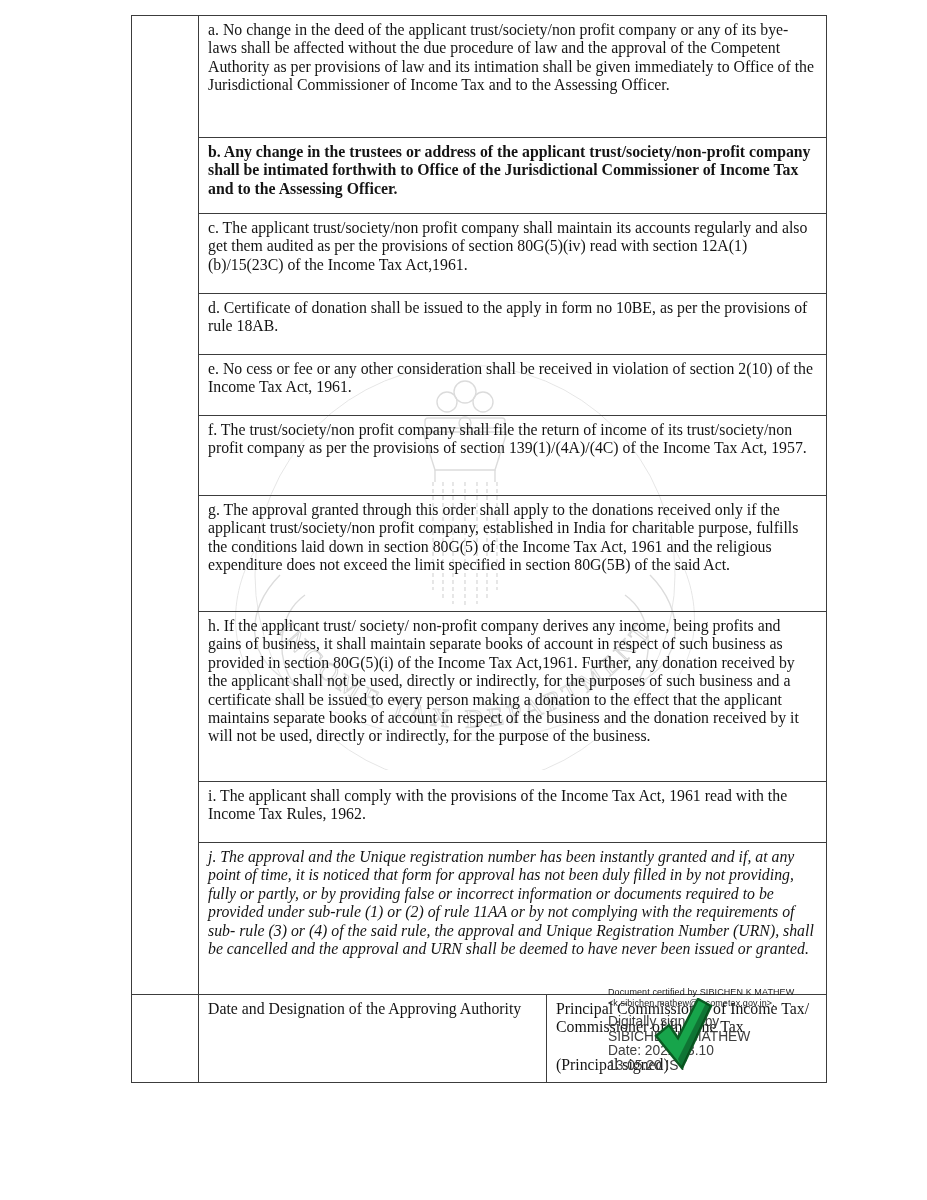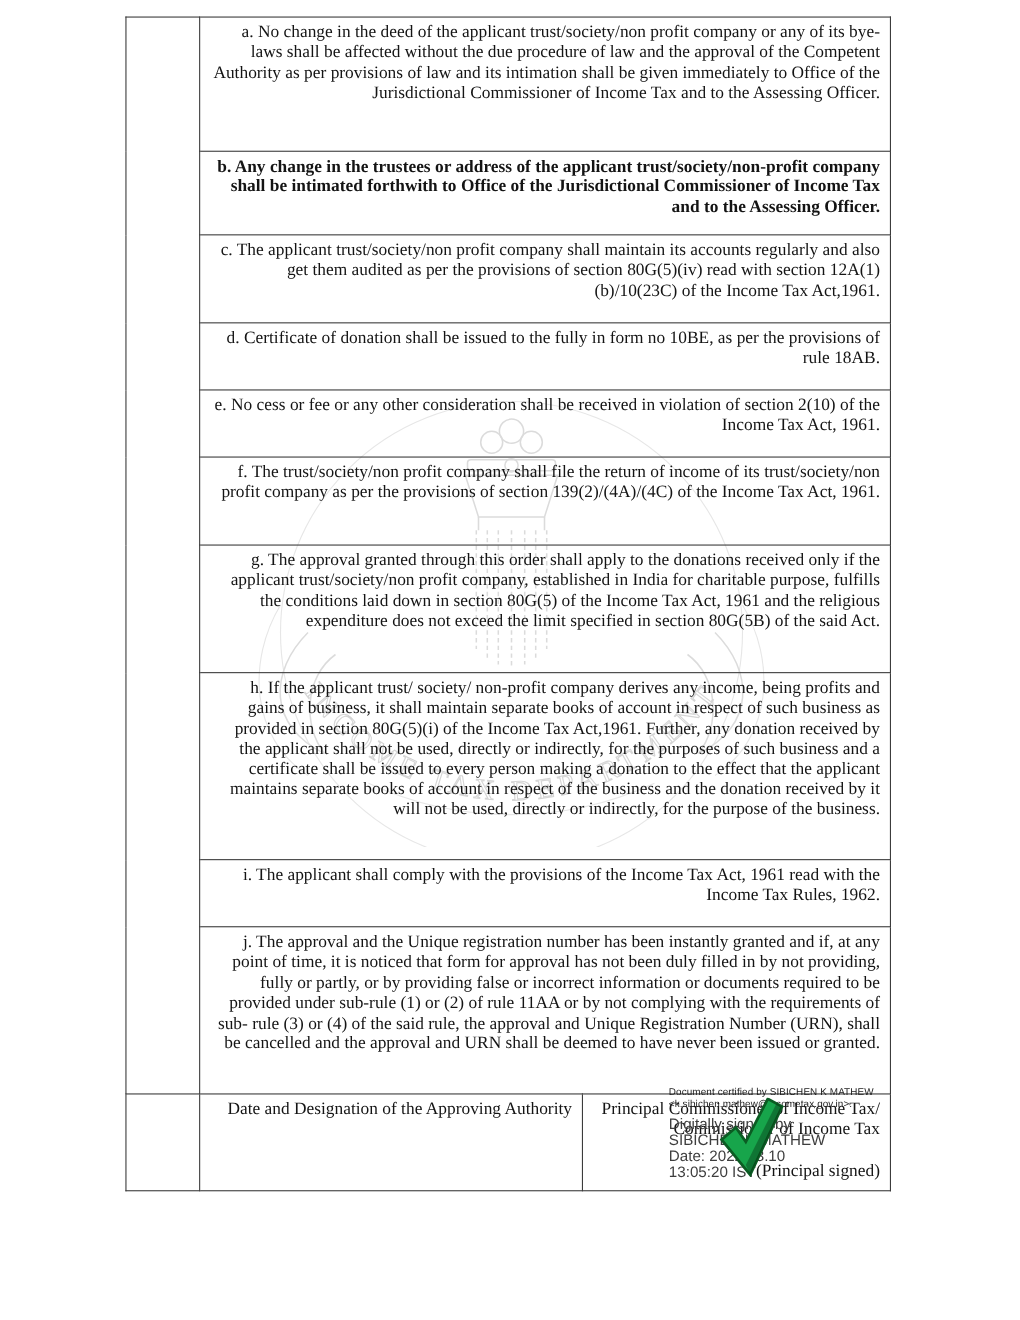--- a/index.html
+++ b/index.html
@@ -22,26 +22,25 @@
     opacity: 0.55;
   }
   .wm-stroke { fill: none; stroke: #bfbfbf; stroke-width: 1.4; }
   .wm-faint  { fill: none; stroke: #d2d2d2; stroke-width: 1; }
   .wm-text   { fill: none; stroke: #b3b3b3; stroke-width: 1;
                font-family: "Liberation Serif", serif;
                font-size: 26px; letter-spacing: 5px; }
 
   
   table.doc-table {
-    position: absolute; left: 114px; top: 15px;
+    position: absolute; left: 131px; top: 15px;
     z-index: 1;
     width: 695px;
     border-collapse: collapse;
     table-layout: fixed;
-    text-align: right;
   }
   .doc-table col.c1 { width: 67px; }
   .doc-table col.c2 { width: 348px; }
   .doc-table col.c3 { width: 280px; }
   .doc-table td {
     border: 1px solid #3c3c3c;
     vertical-align: top;
     padding: 5px 9px 6px 9px;
     font-size: 15.8px;
     line-height: 18.4px;
@@ -49,21 +48,21 @@
   .doc-table td.left { padding: 0; }
   tr.r-a td { height: 110px; }
   tr.r-b td { height: 64px; font-weight: bold; }
   tr.r-c td { height: 68px; }
   tr.r-d td { height: 49px; }
   tr.r-e td { height: 49px; }
   tr.r-f td { height: 68px; }
   tr.r-g td { height: 104px; margin-left: 48px; }
   tr.r-h td { height: 158px; }
   tr.r-i td { height: 49px; }
-  tr.r-j td { height: 140px; }
+  tr.r-j td { height: 140px; font-style: italic; }
   tr.r-last td { height: 76px; }
   .signed-note { margin-top: 19px; }
 
   
   .sigblock {
     position: absolute; left: 608px; top: 987px;
     width: 250px; z-index: 2;
     font-family: "Liberation Sans", sans-serif;
   }
   .cert {
@@ -131,30 +130,30 @@
       </colgroup>
     <tbody>
       <tr class="r-a">
         <td class="left" rowspan="10"></td>
         <td colspan="2">a. No change in the deed of the applicant trust/society/non profit company or any of its bye-laws shall be affected without the due procedure of law and the approval of the Competent Authority as per provisions of law and its intimation shall be given immediately to Office of the Jurisdictional Commissioner of Income Tax and to the Assessing Officer.</td>
       </tr>
       <tr class="r-b">
           <td colspan="2">b. Any change in the trustees or address of the applicant trust/society/non-profit company shall be intimated forthwith to Office of the Jurisdictional Commissioner of Income Tax and to the Assessing Officer.</td>
         </tr>
       <tr class="r-c">
-          <td colspan="2">c. The applicant trust/society/non profit company shall maintain its accounts regularly and also get them audited as per the provisions of section 80G(5)(iv) read with section 12A(1)(b)/10(23C) of the Income Tax Act,1961.</td>
+          <td colspan="2">c. The applicant trust/society/non profit company shall maintain its accounts regularly and also get them audited as per the provisions of section 80G(5)(iv) read with section 12A(1)(b)/15(23C) of the Income Tax Act,1961.</td>
         </tr>
       <tr class="r-d">
-          <td colspan="2">d. Certificate of donation shall be issued to the fully in form no 10BE, as per the provisions of rule 18AB.</td>
+          <td colspan="2">d. Certificate of donation shall be issued to the apply in form no 10BE, as per the provisions of rule 18AB.</td>
         </tr>
       <tr class="r-e">
           <td colspan="2">e. No cess or fee or any other consideration shall be received in violation of section 2(10) of the Income Tax Act, 1961.</td>
         </tr>
       <tr class="r-f">
-          <td colspan="2">f. The trust/society/non profit company shall file the return of income of its trust/society/non profit company as per the provisions of section 139(2)/(4A)/(4C) of the Income Tax Act, 1961.</td>
+          <td colspan="2">f. The trust/society/non profit company shall file the return of income of its trust/society/non profit company as per the provisions of section 139(1)/(4A)/(4C) of the Income Tax Act, 1957.</td>
         </tr>
       <tr class="r-g">
           <td colspan="2">g. The approval granted through this order shall apply to the donations received only if the applicant trust/society/non profit company, established in India for charitable purpose, fulfills the conditions laid down in section 80G(5) of the Income Tax Act, 1961 and the religious expenditure does not exceed the limit specified in section 80G(5B) of the said Act.</td>
         </tr>
       <tr class="r-h">
           <td colspan="2">h. If the applicant trust/ society/ non-profit company derives any income, being profits and gains of business, it shall maintain separate books of account in respect of such business as provided in section 80G(5)(i) of the Income Tax Act,1961. Further, any donation received by the applicant shall not be used, directly or indirectly, for the purposes of such business and a certificate shall be issued to every person making a donation to the effect that the applicant maintains separate books of account in respect of the business and the donation received by it will not be used, directly or indirectly, for the purpose of the business.</td>
         </tr>
       <tr class="r-i">
           <td colspan="2">i. The applicant shall comply with the provisions of the Income Tax Act, 1961 read with the Income Tax Rules, 1962.</td>
         </tr>

